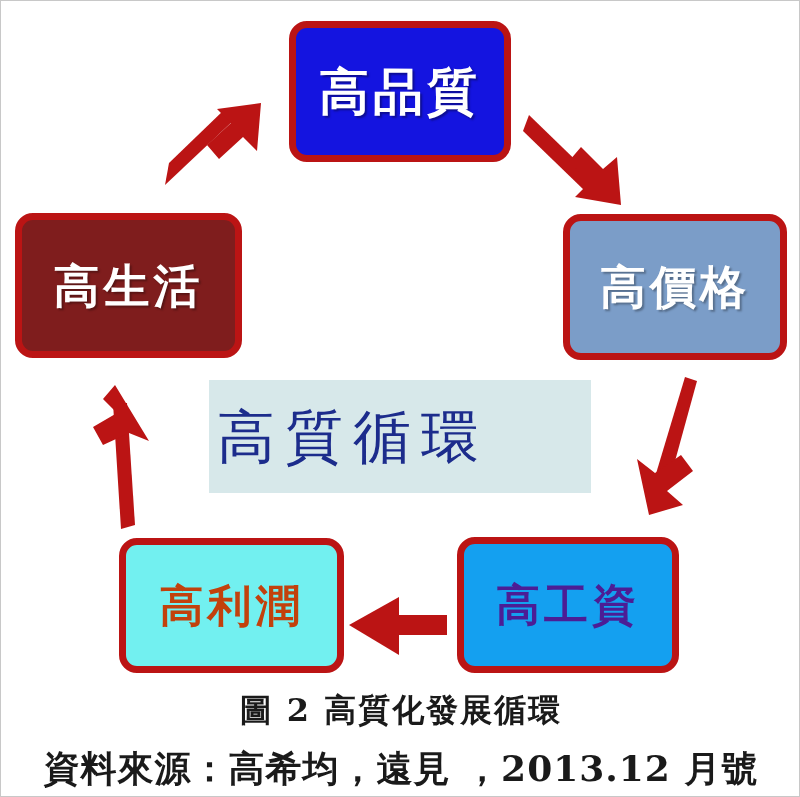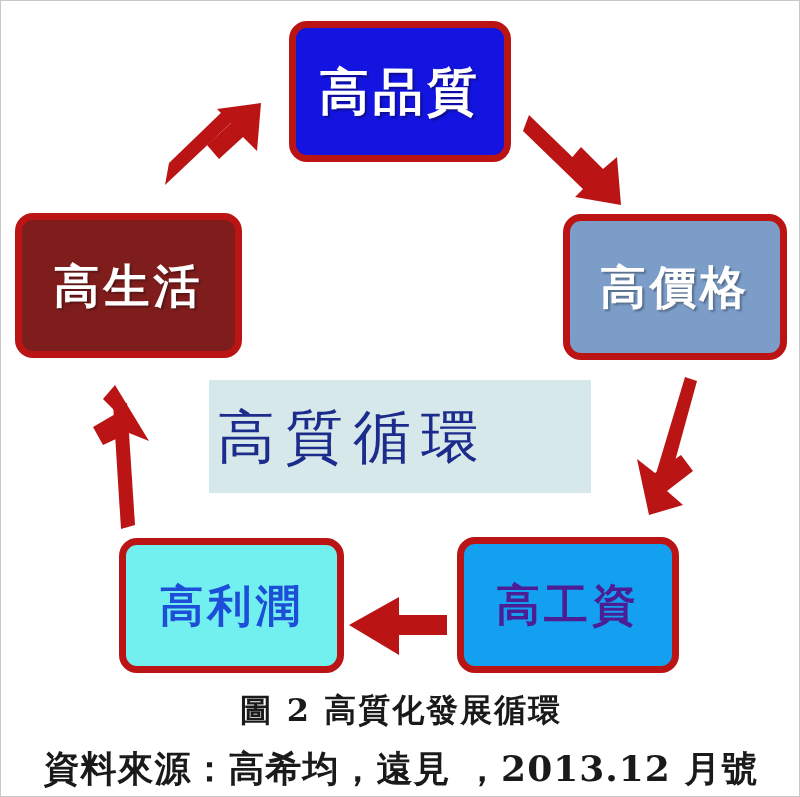--- a/index.html
+++ b/index.html
@@ -53,21 +53,21 @@
   }
   #node-wage {
     left: 456px; top: 536px; width: 222px; height: 136px;
     background: #14a0f0;
     color: #4c1d95;
     font-size: 44px;
   }
   #node-profit {
     left: 118px; top: 537px; width: 225px; height: 135px;
     background: #72f0f0;
-    color: #1d4ed8;
+    color: #c2410c;
     font-size: 44px;
   }
   #node-life {
     left: 14px; top: 212px; width: 227px; height: 145px;
     background: #7f1d1d;
     color: #ffffff;
     font-size: 46px;
     text-shadow: 2px 2px 2px rgba(0,0,0,0.3);
   }
   

